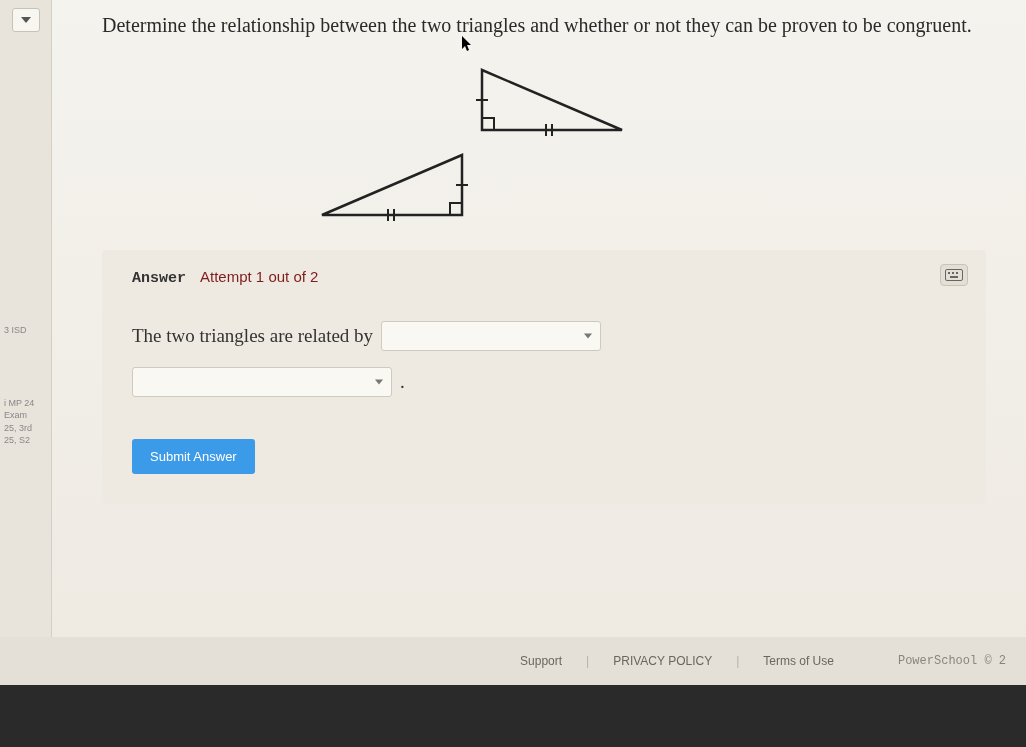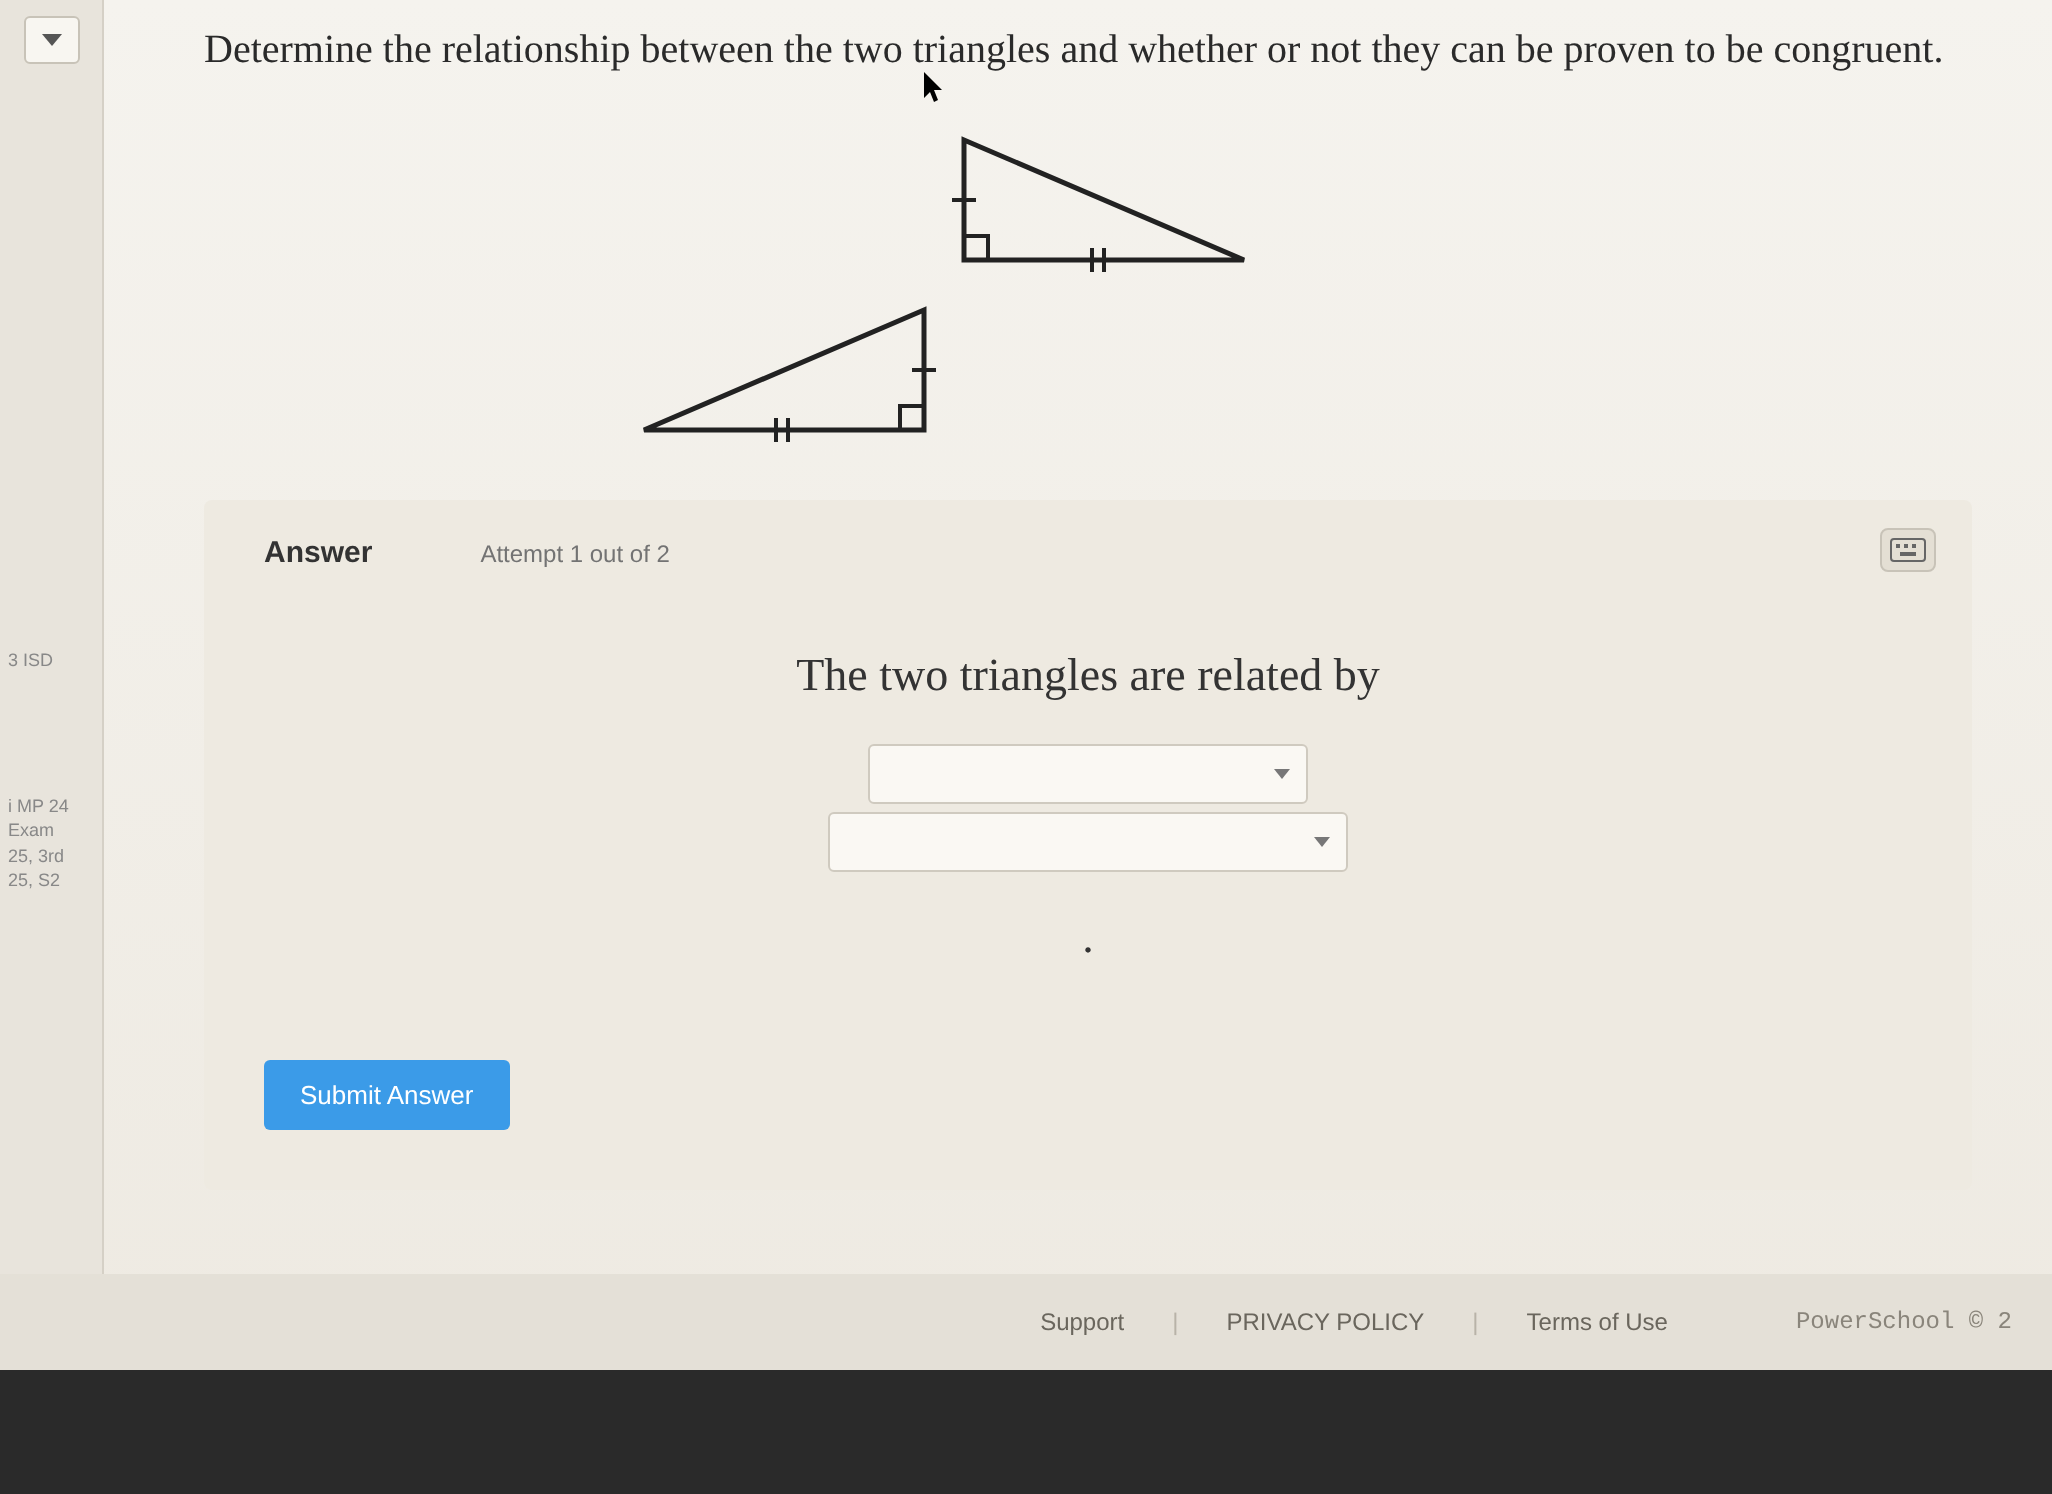--- a/index.html
+++ b/index.html
@@ -83,30 +83,29 @@
     margin-top: 10px;
     position: relative;
   }
   .answer-header {
     display:flex;
     align-items:baseline;
     gap:14px;
     margin-bottom: 28px;
   }
   .answer-label {
-    font-family: Liberation Sans, sans-serif;
+    font-family: Liberation Mono, monospace;
     font-weight: bold;
     font-size: 15px;
     color: #333;
   }
   .attempt-label {
     font-family: Arial, sans-serif;
-    font-size: 12px;
-    color: #737373;
-    margin-left: 40px;
+    font-size: 15px;
+    color: #7f1d1d;
   }
   .keyboard-icon {
     position:absolute;
     top:14px;
     right:18px;
     width:28px;
     height:22px;
     background:#e4dfd4;
     border:1px solid #c8c3b8;
     border-radius:4px;
@@ -119,28 +118,27 @@
     width:16px;height:10px;
     border:1px solid #666;
     border-radius:2px;
     background:
       linear-gradient(#666,#666) 2px 2px/2px 2px no-repeat,
       linear-gradient(#666,#666) 6px 2px/2px 2px no-repeat,
       linear-gradient(#666,#666) 10px 2px/2px 2px no-repeat,
       linear-gradient(#666,#666) 4px 6px/8px 2px no-repeat;
   }
   .sentence {
-    font-size: 23px;
+    font-size: 19px;
     color:#333;
     display:flex;
     flex-wrap:wrap;
     align-items:center;
     gap:8px;
     line-height:2.2;
-    flex-direction:column;
   }
   .dropdown {
     display:inline-flex;
     align-items:center;
     min-width:220px;
     height:30px;
     background:#faf8f3;
     border:1px solid #cfcabf;
     border-radius:3px;
     padding:0 24px 0 8px;

